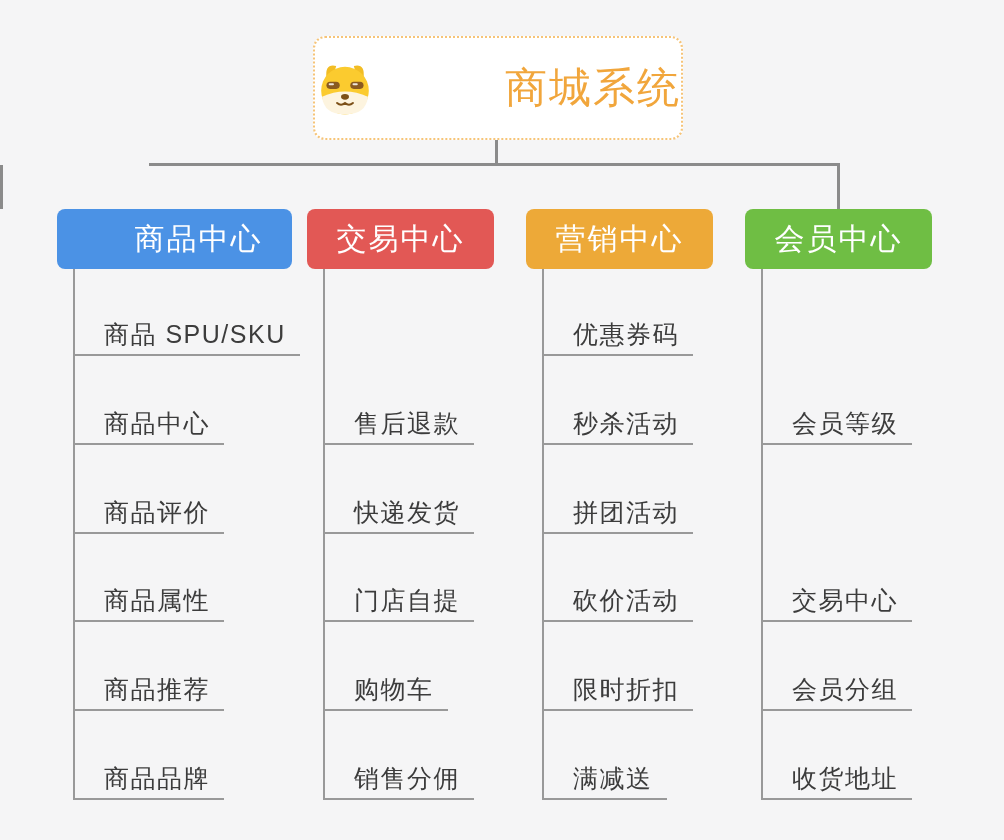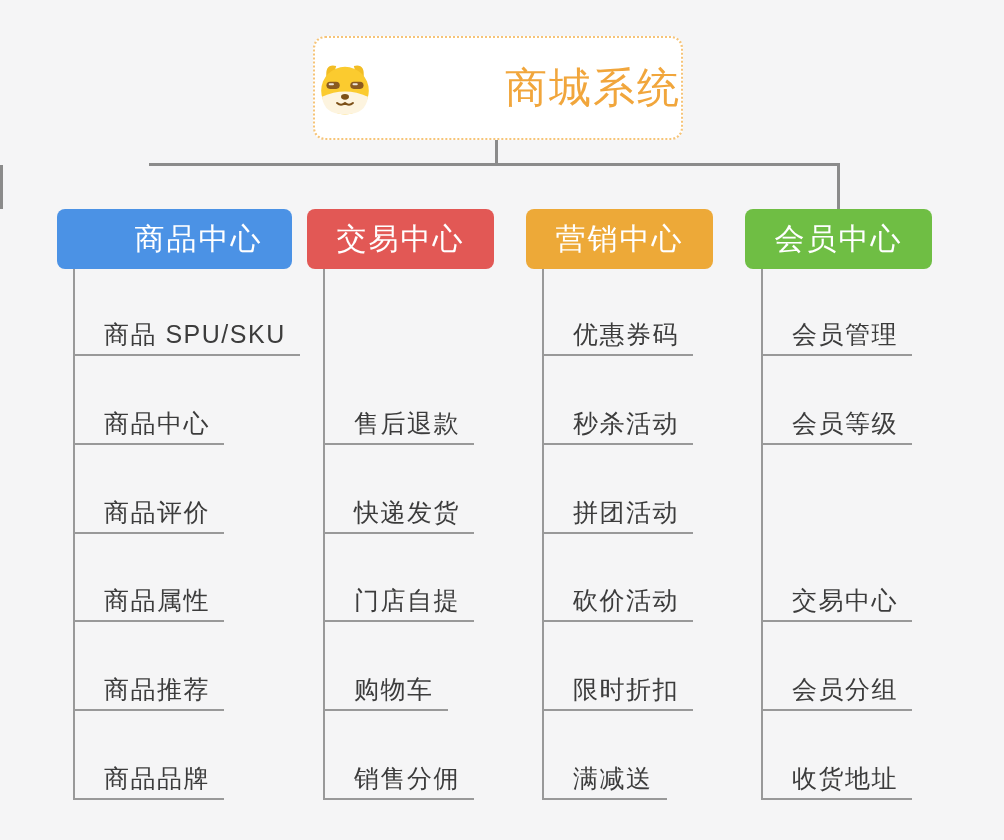--- a/index.html
+++ b/index.html
@@ -156,19 +156,18 @@
       <div class="child" style="top: 107px;">优惠券码</div>
       <div class="child" style="top: 196px;">秒杀活动</div>
       <div class="child" style="top: 285px;">拼团活动</div>
       <div class="child" style="top: 373px;">砍价活动</div>
       <div class="child" style="top: 462px;">限时折扣</div>
       <div class="child" style="top: 551px;">满减送</div>
     </div>
     <div class="branch">
       <div class="branch-head" style="background: rgb(111, 190, 68);">会员中心</div>
       <div class="trunk"></div>
-      <div class="child" style="top: 107px;">会员管理</div>
       <div class="child" style="top: 196px;">会员等级</div>
       <div class="child" style="top: 373px;">交易中心</div>
       <div class="child" style="top: 462px;">会员分组</div>
       <div class="child" style="top: 551px;">收货地址</div>
     </div>
   </div>
 
 </body></html>

